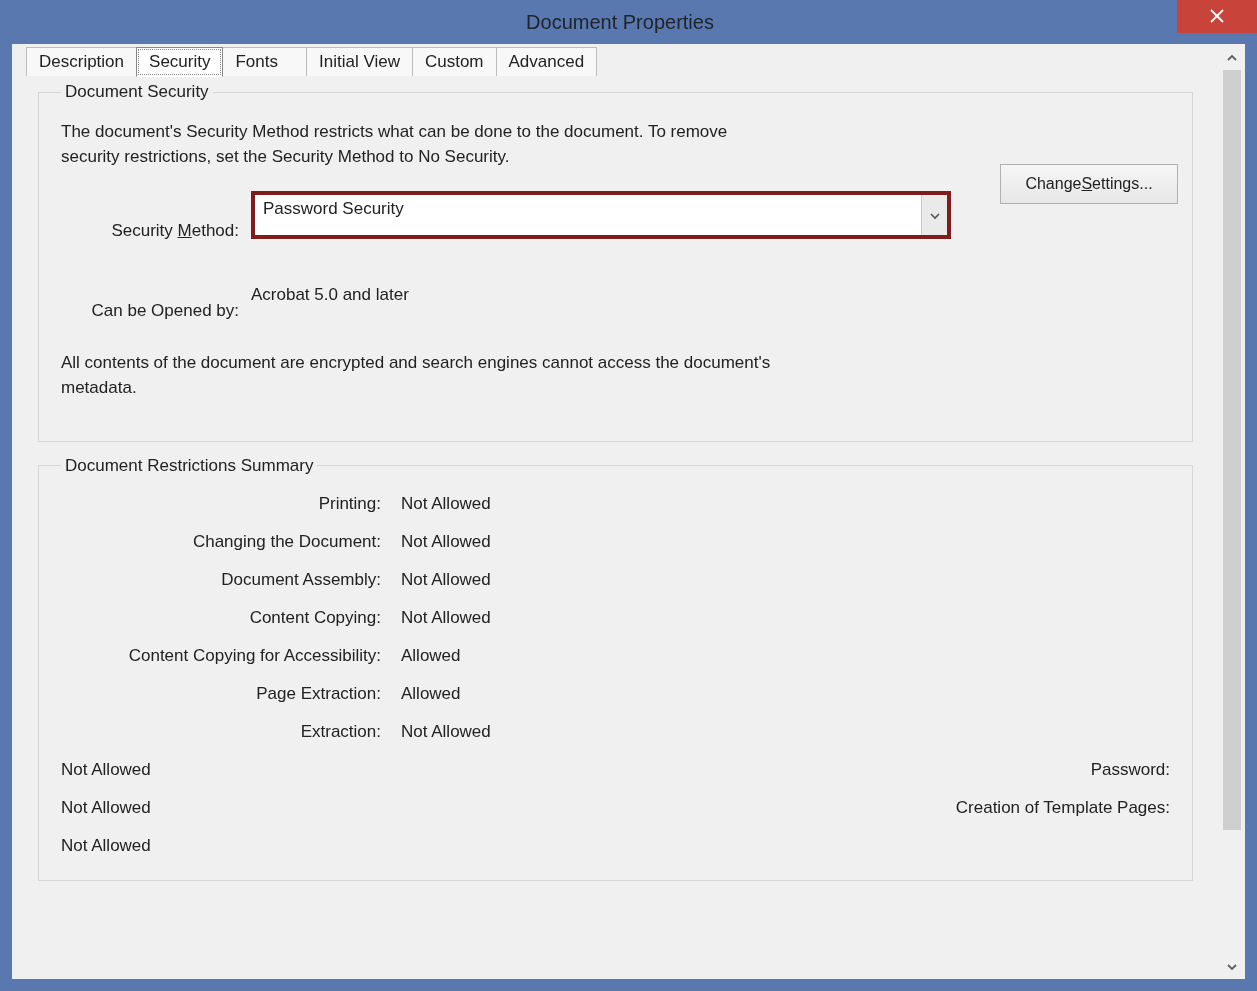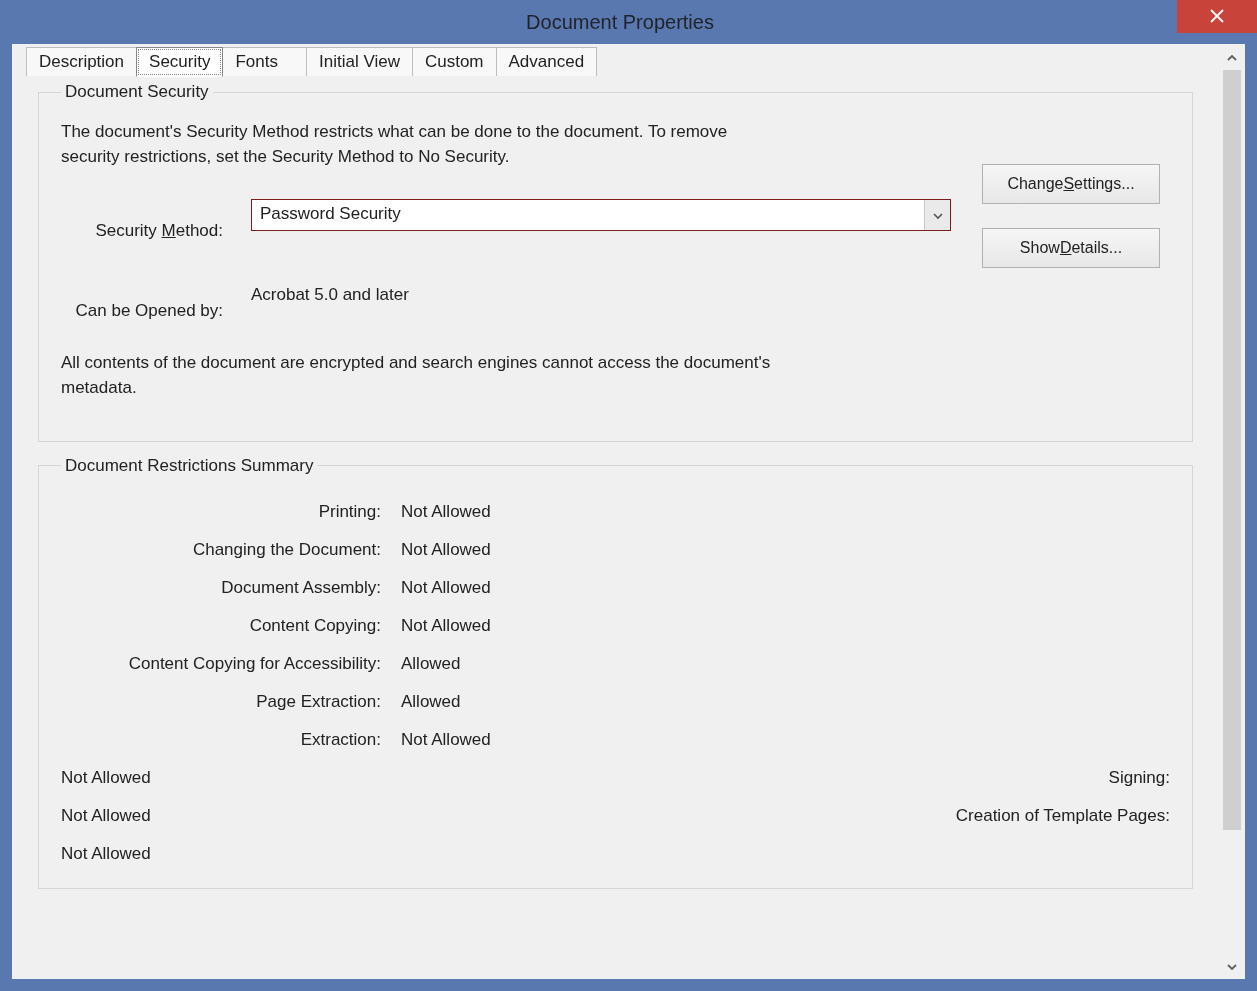--- a/index.html
+++ b/index.html
@@ -131,30 +131,30 @@
     max-width: 720px;
   }
   .row {
     display: flex;
     align-items: center;
     margin-bottom: 18px;
   }
   .row .label {
     width: 190px;
     text-align: right;
-    padding-right: 28px;
+    padding-right: 12px;
     font-size: 17px;
     margin-top: 32px;
   }
   .combo {
     flex: 0 0 700px;
     display: flex;
     align-items: stretch;
-    height: 32px;
-    border: 1px solid #7f1d1d;
+    height: 48px;
+    border: 4px solid #7f1d1d;
     background: #fff;
   }
   .combo .combo-text {
     flex: 1;
     padding: 4px 8px;
     font-size: 17px;
   }
   .combo .combo-btn {
     width: 26px;
     border-left: 1px solid #c9c9c9;
@@ -169,42 +169,41 @@
     height: 40px;
     margin-left: 20px;
     border: 1px solid #b1b1b1;
     background: linear-gradient(#f6f6f6, #e7e7e7);
     font-size: 16px;
     cursor: pointer;
     display: flex; align-items: center; justify-content: center;
   }
   .side-stack {
     position: absolute;
-    right: 32px;
+    right: 14px;
     top: 62px;
     display: flex; flex-direction: column; gap: 24px;
     align-items: flex-end;
   }
   .static-val {
     font-size: 17px;
   }
   .enc-note {
     font-size: 17px;
     line-height: 1.45;
     max-width: 740px;
     margin-top: 30px;
   }
 
   .restrict-grid {
     display: grid;
     grid-template-columns: 320px 1fr;
     row-gap: 18px;
     column-gap: 20px;
     font-size: 17px;
-    margin-top: 8px;
   }
   .restrict-grid .rl { text-align: right; }
   .underline { text-decoration: underline; }
 </style>
 </head>
 <body>
 
 <div class="window">
   <div class="titlebar">
     <div class="titlebar-title">Document Properties</div>
@@ -257,25 +256,20 @@
             <div class="label" style="width:190px">Can be Opened by:</div>
             <div class="static-val">Acrobat 5.0 and later</div>
           </div>
 
           <div class="side-stack">
             <div class="side-btn">
               <span>Change </span>
                 <span class="underline">S</span>
                 <span>ettings...</span>
             </div>
-            <div class="side-btn">
-              <span>Show </span>
-                <span class="underline">D</span>
-                <span>etails...</span>
-            </div>
           </div>
 
           <div class="enc-note">All contents of the document are encrypted and search engines cannot access the document's metadata.</div>
         </fieldset>
 
         <fieldset class="group" style="padding-top:18px;">
           <legend>Document Restrictions Summary</legend>
           <div class="restrict-grid">
             <div class="rl">Printing:</div>
             <div>Not Allowed</div>
@@ -285,21 +279,21 @@
             <div>Not Allowed</div>
             <div class="rl">Content Copying:</div>
             <div>Not Allowed</div>
             <div class="rl">Content Copying for Accessibility:</div>
             <div>Allowed</div>
             <div class="rl">Page Extraction:</div>
             <div>Allowed</div>
             <div class="rl">Extraction:</div>
             <div>Not Allowed</div>
             <div>Not Allowed</div>
-            <div class="rl">Signing:</div>
+            <div class="rl">Password:</div>
             <div>Not Allowed</div>
             <div class="rl">Creation of Template Pages:</div>
             <div>Not Allowed</div>
           </div>
         </fieldset>
 
       </div>
     </div>
 
     <div class="scrollbar">

